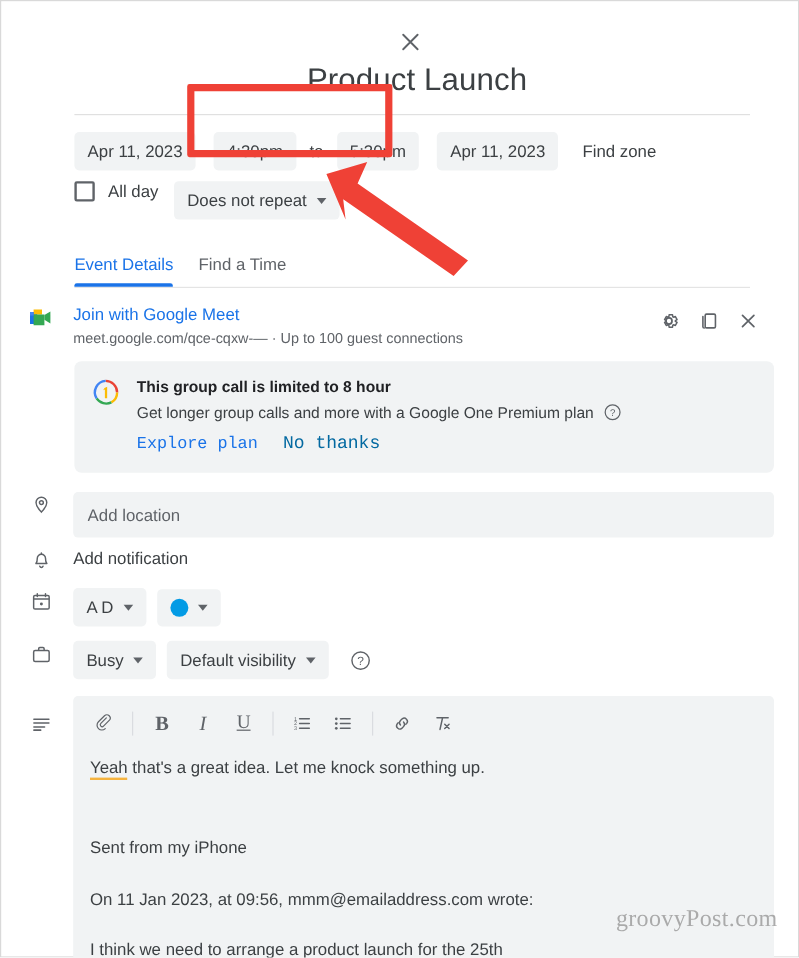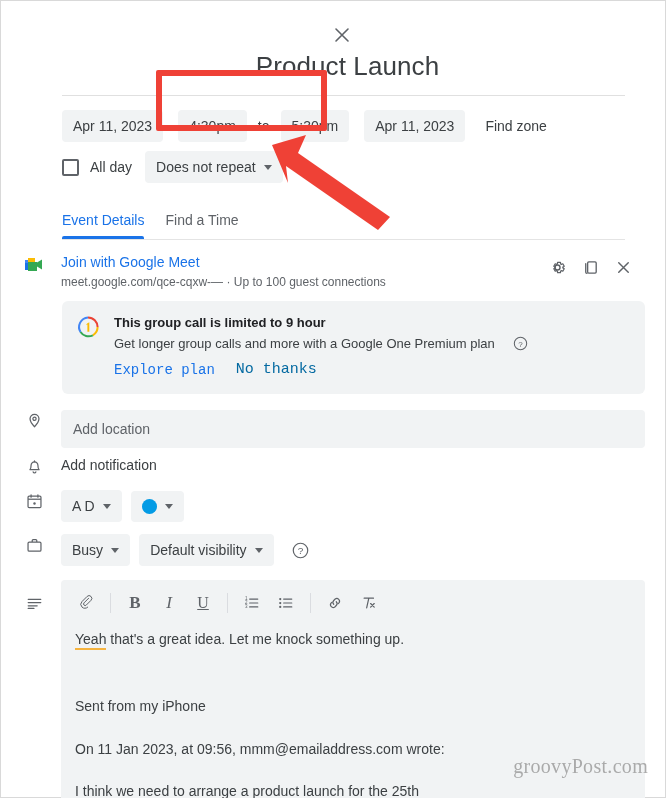--- a/index.html
+++ b/index.html
@@ -41,21 +41,21 @@
   }
   .chip {
     background: #f1f3f4; border-radius: 4px;
     padding: 8px 11px; font-size: 14px; color: #3c4043;
     cursor: pointer; white-space: nowrap;
   }
   .to-label { font-size: 14px; color: #3c4043; padding: 0 9px; }
   .tz { font-size: 14px; color: #3c4043; margin-left: 18px; cursor: pointer; }
 
   
-  .allday-row { display: flex; align-items: center; margin: 9px 0 0 61px; gap: 0; }
+  .allday-row { display: flex; margin: 9px 0 0 61px; gap: 0; }
   .checkbox {
     width: 17px; height: 17px; border: 2px solid #5f6368;
     border-radius: 2px; cursor: pointer; flex: none;
   }
   .allday-label { font-size: 14px; margin-left: 11px; margin-right: 13px; }
   .chip.dropdown { display: inline-flex; align-items: center; gap: 8px; }
   .caret {
     width: 0; height: 0;
     border-left: 4px solid transparent;
     border-right: 4px solid transparent;
@@ -89,21 +89,21 @@
   .icon-btn { cursor: pointer; display: flex; align-items: center; justify-content: center; }
 
   
   .promo {
     background: #f1f3f4; border-radius: 6px;
     margin: 12px 20px 0 61px; padding: 14px 16px 16px 14px;
     display: flex; align-items: flex-start;
   }
   .promo-body { margin-left: 14px; }
   .promo-title { font-size: 13px; font-weight: 700; color: #202124; }
-  .promo-desc { font-size: 13px; color: #3c4043; margin-top: 6px; display: flex; align-items: center; gap: 18px; }
+  .promo-desc { font-size: 13px; color: #3c4043; margin-top: 6px; display: flex; align-items: center; gap: 8px; }
   .promo-actions { margin-top: 10px; display: flex; align-items: center; gap: 21px; font-family: Liberation Mono, monospace; }
   .promo-link { font-size: 14px; color: #1a73e8; font-weight: 500; cursor: pointer; }
   .promo-dismiss { font-size: 15px; color: #0369a1; cursor: pointer; }
 
   
   .field-row { display: flex; align-items: flex-start; margin-left: 18px; padding-right: 20px; }
   .field-main { flex: 1; margin-left: 12px; display: flex; align-items: center; gap: 9px; }
   .location-input {
     flex: 1; background: #f1f3f4; border: none; border-radius: 4px;
     padding: 11px 12px; font-size: 14px; color: #5f6368;
@@ -228,21 +228,21 @@
     <div style="flex:none;">
       <svg width="24" height="24" viewBox="0 0 24 24" aria-hidden="true">
         <path d="M12 2.4a9.6 9.6 0 019.6 9.6" fill="none" stroke="#ea4335" stroke-width="2"></path>
         <path d="M21.6 12a9.6 9.6 0 01-4.8 8.3" fill="none" stroke="#fbbc04" stroke-width="2"></path>
         <path d="M16.8 20.3A9.6 9.6 0 014.5 17" fill="none" stroke="#34a853" stroke-width="2"></path>
         <path d="M4.5 17A9.6 9.6 0 0112 2.4" fill="none" stroke="#4285f4" stroke-width="2"></path>
         <path d="M11.1 8.4l2.2-1.2v9.6h-1.9V9.6l-1.4.7z" fill="#fbbc04"></path>
       </svg>
     </div>
     <div class="promo-body">
-      <div class="promo-title">This group call is limited to 9 hour</div>
+      <div class="promo-title">This group call is limited to 8 hour</div>
       <div class="promo-desc">
         <span>Get longer group calls and more with a Google One Premium plan</span>
         <span style="display:inline-flex;">
           <svg width="15" height="15" viewBox="0 0 16 16" aria-hidden="true">
             <circle cx="8" cy="8" r="6.6" fill="none" stroke="#5f6368" stroke-width="1.1"></circle>
             <text x="8" y="11.4" font-size="8.6" fill="#5f6368" text-anchor="middle" font-family="Liberation Sans, sans-serif">?</text>
           </svg>
         </span>
       </div>
       <div class="promo-actions">

